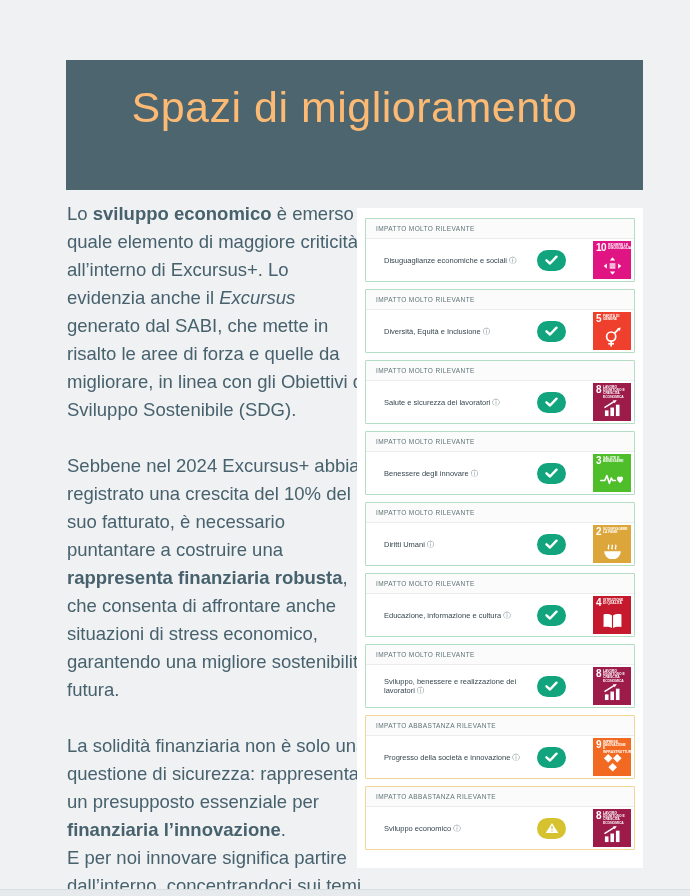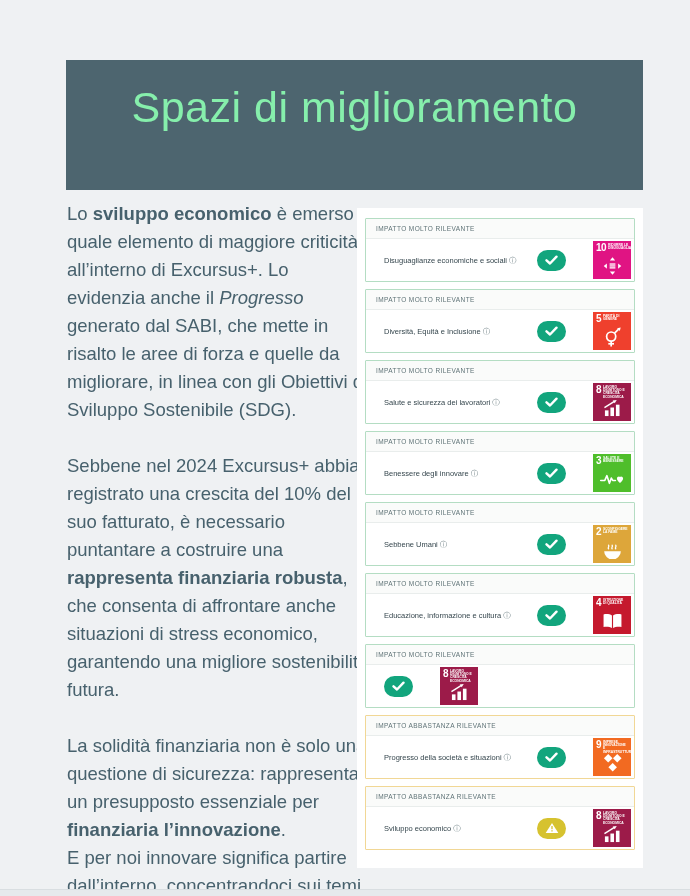--- a/index.html
+++ b/index.html
@@ -1,21 +1,21 @@
 <!DOCTYPE html>
 <html><head>
 <meta charset="utf-8">
 <style>
   html,body{margin:0;padding:0;background:#eff1f3;}
   .page{position:relative;width:690px;height:896px;background:#eff1f3;overflow:hidden;
         font-family:"Liberation Sans",sans-serif;}
   
   .header-box{position:absolute;left:66px;top:60px;width:577px;height:130px;background:#4d656f;
               display:flex;align-items:center;justify-content:center;box-sizing:border-box;padding-bottom:36px;}
-  .title{color:#86efac;font-size:43px;font-weight:400;letter-spacing:.5px;white-space:nowrap;}
+  .title{color:#fdba74;font-size:43px;font-weight:400;letter-spacing:.5px;white-space:nowrap;}
   
   .article{position:absolute;left:67px;top:200px;width:302px;color:#47616d;
            font-size:18.5px;line-height:28px;}
   .article p{margin:0 0 28px 0;}
   .article strong{font-weight:bold;}
   .article em{font-style:italic;}
   
   .panel{position:absolute;left:357px;top:208px;width:286px;height:660px;background:#ffffff;
          box-sizing:border-box;padding:10px 8px 8px 8px;display:flex;flex-direction:column;gap:7px;}
   .card{height:64px;box-sizing:border-box;background:#fff;border:1px solid #b4ddc3;border-radius:1px;
@@ -41,21 +41,21 @@
 </style>
 </head>
 <body>
 
 <div class="page">
   <div class="header-box">
     <div class="title">Spazi di miglioramento</div>
   </div>
 
   <div class="article">
-      <p><span>Lo </span><strong>sviluppo economico</strong><span> è emerso quale elemento di maggiore criticità all’interno di Excursus+. Lo evidenzia anche il </span><em>Progresso</em><span> generato dal SABI, che mette in risalto le aree di forza e quelle da migliorare, in linea con gli Obiettivi di Sviluppo Sostenibile (SDG).</span></p>
+      <p><span>Lo </span><strong>sviluppo economico</strong><span> è emerso quale elemento di maggiore criticità all’interno di Excursus+. Lo evidenzia anche il </span><em>Excursus</em><span> generato dal SABI, che mette in risalto le aree di forza e quelle da migliorare, in linea con gli Obiettivi di Sviluppo Sostenibile (SDG).</span></p>
       <p><span>Sebbene nel 2024 Excursus+ abbia registrato una crescita del 10% del suo fatturato, è necessario puntantare a costruire una </span><strong>rappresenta finanziaria robusta</strong><span>, che consenta di affrontare anche situazioni di stress economico, garantendo una migliore sostenibilità futura.</span></p>
       <p><span>La solidità finanziaria non è solo una questione di sicurezza: rappresenta un presupposto essenziale per </span><strong>finanziaria l’innovazione</strong><span>.</span><br><span>E per noi innovare significa partire dall’interno, concentrandoci sui temi emersi dai tre grafici precedenti e sugli obiettivi evidenziati nel nostro Piano strategico.</span></p>
     </div>
 
   <div class="panel">
   <div class="card high" style="border-color: rgb(180, 221, 195);">
     <div class="card-head">
       <span class="impact">IMPATTO MOLTO RILEVANTE</span>
     </div>
     <div class="card-body">
@@ -181,21 +181,21 @@
             </span>
       </span>
     </div>
   </div>
 
   <div class="card high" style="border-color: rgb(180, 221, 195);">
     <div class="card-head">
       <span class="impact">IMPATTO MOLTO RILEVANTE</span>
     </div>
     <div class="card-body">
-      <span class="card-label"><span>Sebbene Umani</span><span class="info">ⓘ</span></span>
+      <span class="card-label"><span>Diritti Umani</span><span class="info">ⓘ</span></span>
       <span class="pill" style="background: rgb(18, 165, 125);">
             <svg width="13" height="10" viewBox="0 0 13 10">
               <path d="M1.5 5.3 L5 8.5 L11.5 1.7" fill="none" stroke="#fff" stroke-width="2.4" stroke-linecap="round" stroke-linejoin="round"></path>
             </svg>
           </span>
       <span class="sdg" style="background: rgb(221, 166, 58);">
         <span class="sdg-top">
           <span class="sdg-num">2</span>
           <span class="sdg-cap">
                 <span class="sdg-cap-inner">SCONFIGGERE LA FAME</span>
@@ -243,20 +243,21 @@
             </span>
       </span>
     </div>
   </div>
 
   <div class="card high" style="border-color: rgb(180, 221, 195);">
     <div class="card-head">
       <span class="impact">IMPATTO MOLTO RILEVANTE</span>
     </div>
     <div class="card-body">
+      <span class="card-label"><span>Sviluppo, benessere e realizzazione dei lavoratori</span><span class="info">ⓘ</span></span>
       <span class="pill" style="background: rgb(18, 165, 125);">
             <svg width="13" height="10" viewBox="0 0 13 10">
               <path d="M1.5 5.3 L5 8.5 L11.5 1.7" fill="none" stroke="#fff" stroke-width="2.4" stroke-linecap="round" stroke-linejoin="round"></path>
             </svg>
           </span>
       <span class="sdg" style="background: rgb(156, 27, 73);">
         <span class="sdg-top">
           <span class="sdg-num">8</span>
           <span class="sdg-cap">
                 <span class="sdg-cap-inner">LAVORO DIGNITOSO E CRESCITA ECONOMICA</span>
@@ -275,21 +276,21 @@
             </span>
       </span>
     </div>
   </div>
 
   <div class="card medium" style="border-color: rgb(241, 215, 149);">
     <div class="card-head">
       <span class="impact">IMPATTO ABBASTANZA RILEVANTE</span>
     </div>
     <div class="card-body">
-      <span class="card-label"><span>Progresso della società e situazioni</span><span class="info">ⓘ</span></span>
+      <span class="card-label"><span>Progresso della società e innovazione</span><span class="info">ⓘ</span></span>
       <span class="pill" style="background: rgb(18, 165, 125);">
             <svg width="13" height="10" viewBox="0 0 13 10">
               <path d="M1.5 5.3 L5 8.5 L11.5 1.7" fill="none" stroke="#fff" stroke-width="2.4" stroke-linecap="round" stroke-linejoin="round"></path>
             </svg>
           </span>
       <span class="sdg" style="background: rgb(242, 106, 33);">
         <span class="sdg-top">
           <span class="sdg-num">9</span>
           <span class="sdg-cap">
                 <span class="sdg-cap-inner">IMPRESE, INNOVAZIONE E INFRASTRUTTURE</span>

